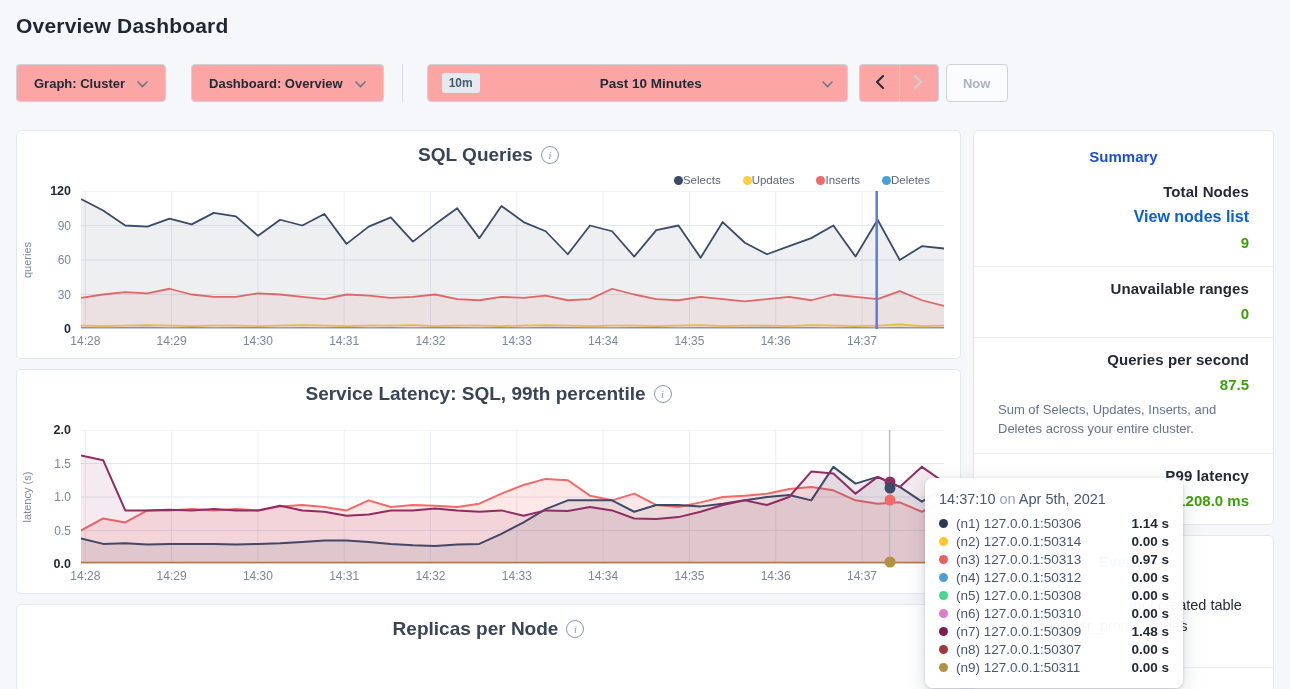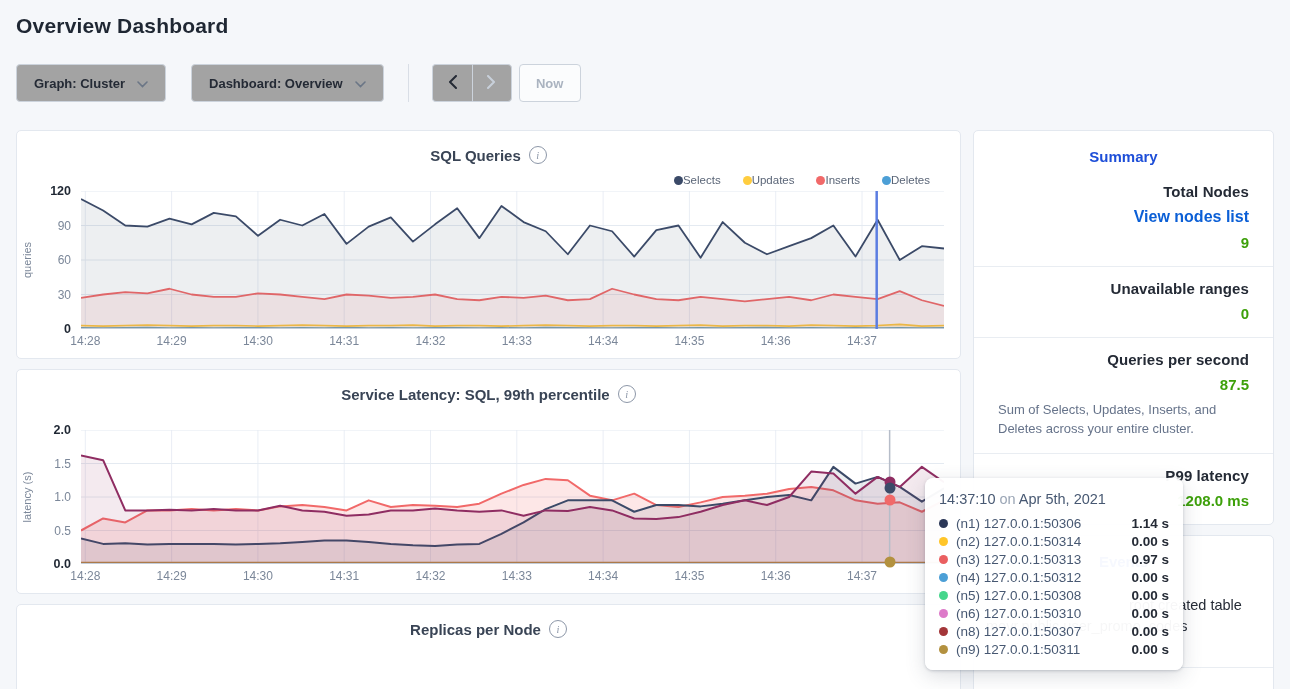--- a/index.html
+++ b/index.html
@@ -6,45 +6,45 @@
   body{
     width:1290px;height:689px;overflow:hidden;position:relative;
     background:#f5f7fa;color:#242a35;
     font-family:"Liberation Sans",sans-serif;
     -webkit-font-smoothing:antialiased;
   }
   .page-title{font-size:21px;font-weight:700;margin:14px 0 0 16px;color:#1f2733;letter-spacing:.2px;}
 
   
   .toolbar{display:flex;align-items:stretch;height:38px;margin:26px 16px 28px;}
-  .btn{background:#a3a3a3;border:1px solid #ccd3dc;border-radius:4px;display:flex;align-items:center;
+  .btn{background:#fca5a5;border:1px solid #ccd3dc;border-radius:4px;display:flex;align-items:center;
        font-size:13px;font-weight:700;color:#242a35;cursor:pointer;box-sizing:border-box;}
   .dropdown{padding:0 17px;gap:12px;}
   .dd-graph{margin-right:25px;}
-  .dd-dash{margin-right:12px;}
+  .dd-dash{margin-right:6px;}
   .vdivider{width:1px;background:#d9dee6;margin:0 12px;}
   .chev{display:inline-block;}
   .time-picker{width:421px;padding:0 14px;gap:12px;margin-left:12px;}
   .time-badge{background:#e6eaf0;border-radius:3px;font-size:12px;font-weight:700;color:#475872;padding:3px 7px;}
   .time-label{font-size:13.5px;font-weight:700;flex:1;}
   .pager{display:flex;margin-left:11px;}
   .pager .btn{width:40px;justify-content:center;}
   .pager .btn.prev{border-radius:4px 0 0 4px;border-right:none;}
   .pager .btn.next{border-radius:0 4px 4px 0;}
   .now-btn{margin-left:7px;width:62px;justify-content:center;color:#aab3c0;background:#fbfcfd;}
 
   
   .content{display:flex;gap:12px;margin:0 16px;align-items:flex-start;}
   .left-col{width:945px;display:flex;flex-direction:column;gap:10px;flex:none;}
   .right-col{flex:1;display:flex;flex-direction:column;gap:10px;}
   .card{background:#fff;border:1px solid #e3e8ef;border-radius:5px;box-sizing:border-box;}
 
   
   .chart-head{display:flex;justify-content:center;align-items:center;gap:8px;padding-top:14px;height:20px;}
-  .chart-title{font-size:15px;font-weight:700;color:#394455;}
+  .chart-title{font-size:19px;font-weight:700;color:#394455;}
   .info-icon{width:16px;height:16px;border:1.3px solid #8d97a8;border-radius:50%;color:#8d97a8;font-size:10.5px;
              display:flex;align-items:center;justify-content:center;font-style:italic;
              font-family:"Liberation Serif",serif;cursor:pointer;}
   .legend{display:flex;justify-content:flex-end;gap:22px;padding:8px 30px 4px 0;height:14px;}
   .legend-item{display:flex;align-items:center;gap:0;font-size:11.5px;color:#5a6577;cursor:pointer;}
   .legend-item .dot{width:9px;height:9px;border-radius:50%;}
   .chart-spacer{height:26px;}
   .chart-row{display:flex;padding-right:16px;}
   .y-gutter{width:64px;position:relative;flex:none;}
   .y-tick{position:absolute;right:10px;transform:translateY(-50%);font-size:12px;color:#7b8799;}
@@ -103,20 +103,29 @@
   </button>
   <button class="btn dropdown dd-dash">
     <span>Dashboard: Overview</span>
     <span class="chev">
       <svg width="11" height="7" viewBox="0 0 11 7">
           <path d="M1 1l4.5 4.5L10 1" fill="none" stroke="#6b7686" stroke-width="1.6" stroke-linecap="round"></path>
         </svg>
     </span>
   </button>
   <div class="vdivider"></div>
+  <button class="btn time-picker">
+    <span class="time-badge">10m</span>
+    <span class="time-label">Past 10 Minutes</span>
+    <span class="chev">
+      <svg width="11" height="7" viewBox="0 0 11 7">
+          <path d="M1 1l4.5 4.5L10 1" fill="none" stroke="#6b7686" stroke-width="1.6" stroke-linecap="round"></path>
+        </svg>
+    </span>
+  </button>
   <div class="pager">
     <button class="btn prev">
       <span>
         <svg width="9" height="14" viewBox="0 0 9 14">
             <path d="M8 1L2 7l6 6" fill="none" stroke="#242a35" stroke-width="2" stroke-linecap="round" stroke-linejoin="round"></path>
           </svg>
       </span>
     </button>
     <button class="btn next">
       <span>
@@ -371,20 +380,25 @@
         <span class="tt-dot" style="background: rgb(70, 214, 140);"></span>
         <span class="tt-label">(n5) 127.0.0.1:50308</span>
         <span class="tt-val">0.00 s</span>
       </div>
       <div class="tt-row">
         <span class="tt-dot" style="background: rgb(221, 122, 201);"></span>
         <span class="tt-label">(n6) 127.0.0.1:50310</span>
         <span class="tt-val">0.00 s</span>
       </div>
       <div class="tt-row">
+        <span class="tt-dot" style="background: rgb(122, 30, 78);"></span>
+        <span class="tt-label">(n7) 127.0.0.1:50309</span>
+        <span class="tt-val">1.48 s</span>
+      </div>
+      <div class="tt-row">
         <span class="tt-dot" style="background: rgb(163, 54, 57);"></span>
         <span class="tt-label">(n8) 127.0.0.1:50307</span>
         <span class="tt-val">0.00 s</span>
       </div>
       <div class="tt-row">
         <span class="tt-dot" style="background: rgb(179, 145, 63);"></span>
         <span class="tt-label">(n9) 127.0.0.1:50311</span>
         <span class="tt-val">0.00 s</span>
       </div>
     </div>

